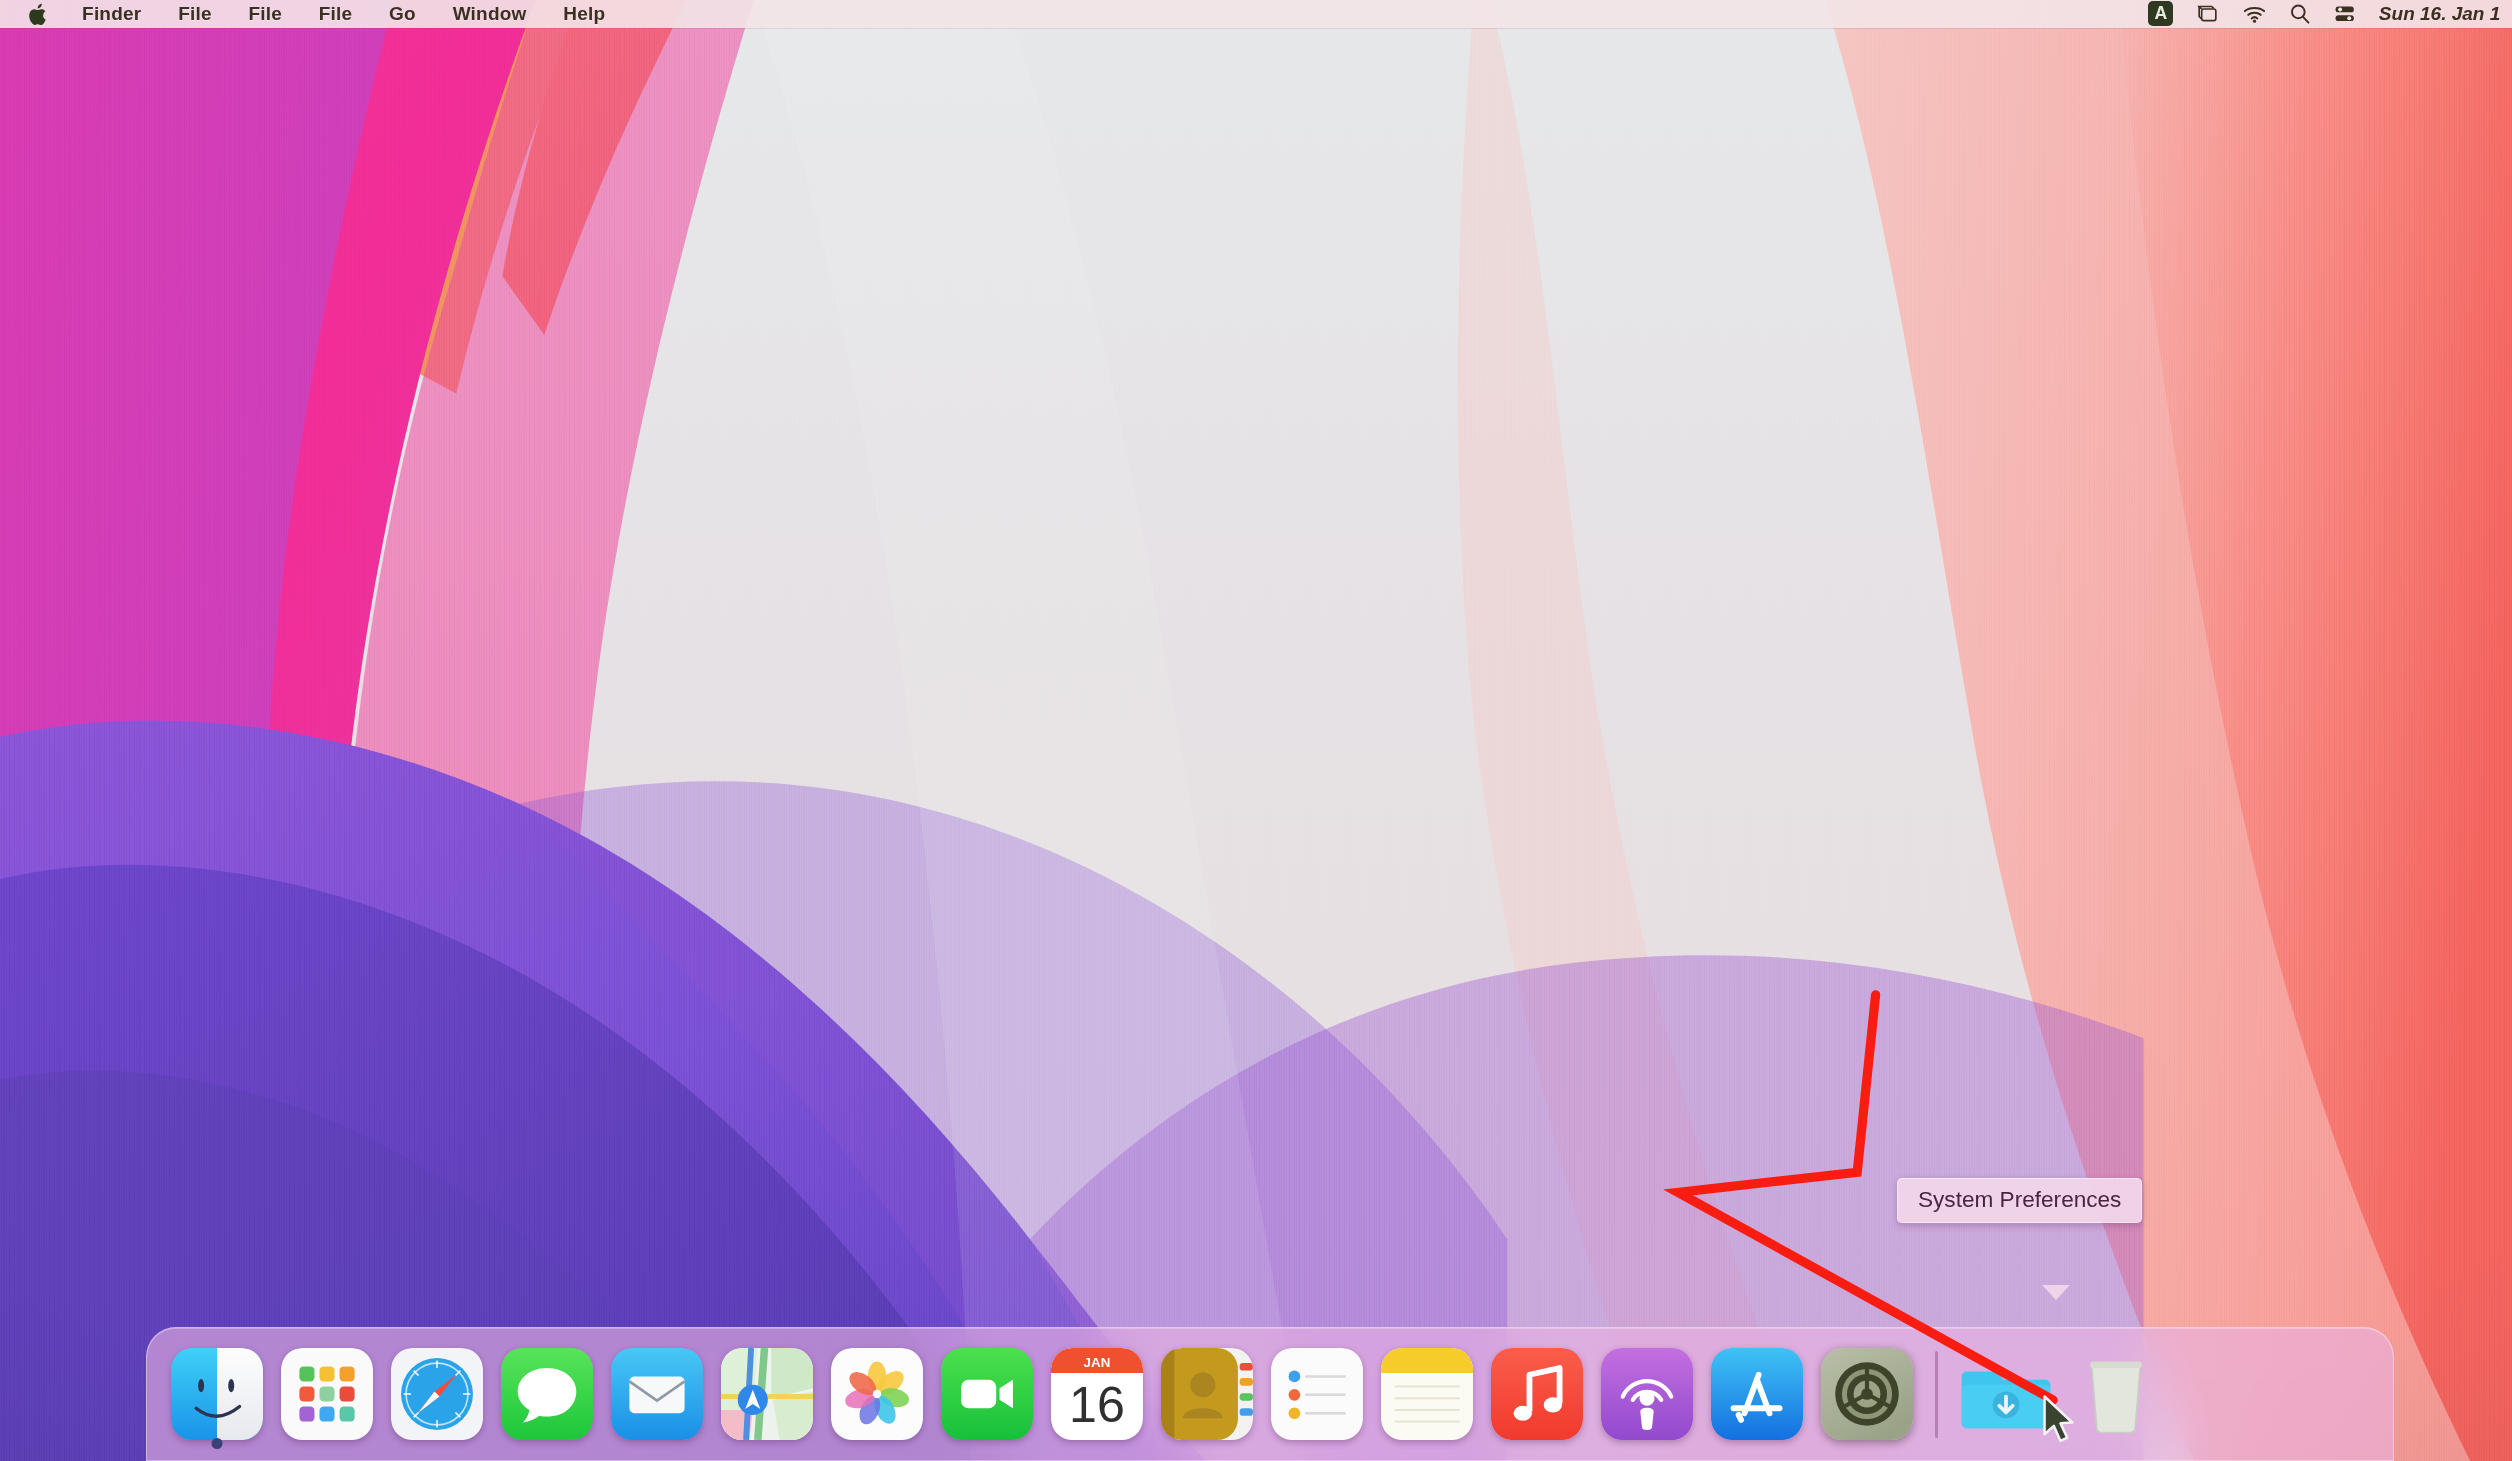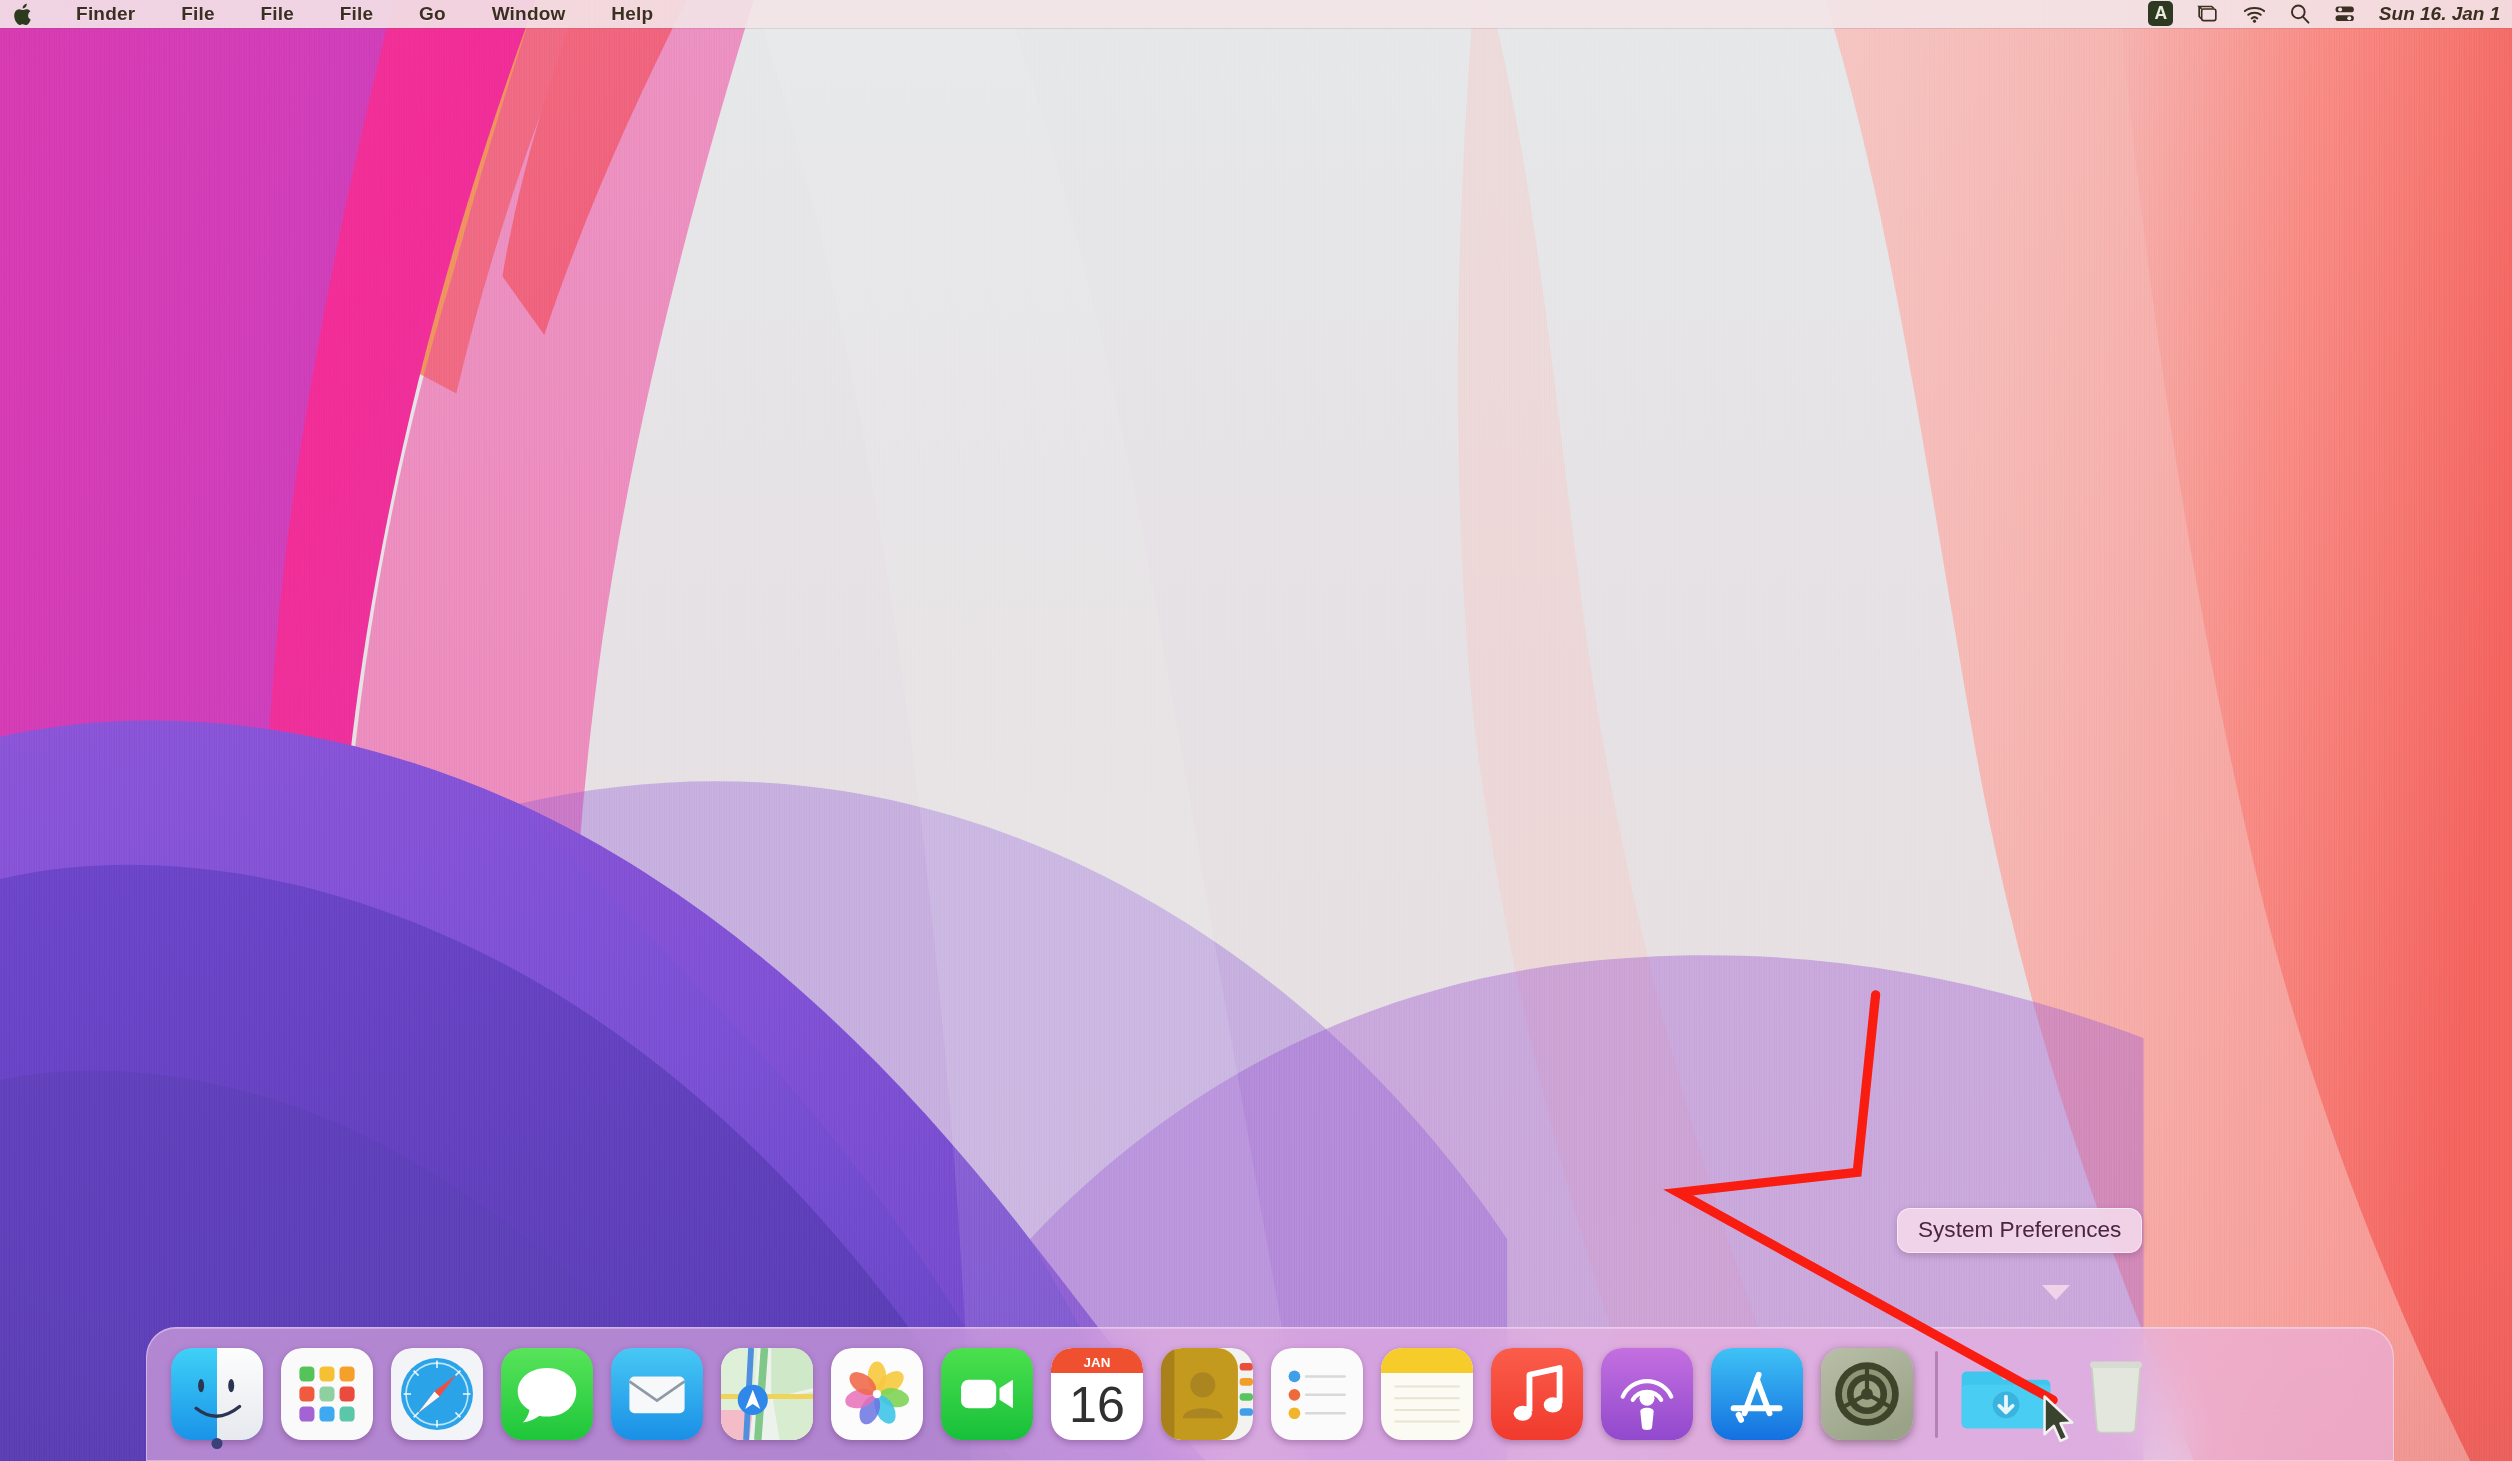--- a/index.html
+++ b/index.html
@@ -27,21 +27,21 @@
     background:radial-gradient(ellipse 120% 110% at 50% 45%, rgba(0,0,0,0) 55%, rgba(0,0,0,0.16) 100%);
   }
 
   
   #menubar{
     position:absolute; left:0; top:0; width:2512px; height:28px;
     background:rgba(243,228,232,0.90);
     display:flex; align-items:center; z-index:40;
     box-shadow:0 0.8px 0 rgba(120,70,90,.18);
   }
-  .mb-left{ display:flex; align-items:center; gap:9px; padding-left:10px; }
+  .mb-left{ display:flex; align-items:center; gap:0px; padding-left:25px; }
   .mb-right{ margin-left:auto; display:flex; align-items:center; gap:22px; padding-right:6.7px; }
   .mb-item{
     font-size:19px; color:#3b2f22; font-weight:700; letter-spacing:0.2px;
     padding:0 18.4px; line-height:28px; white-space:nowrap;
     text-shadow:0 0.8px 0 rgba(255,255,255,.35);
   }
   .mb-item.reg{ font-weight:700; }
   #apple-logo{ padding:0 13.4px 0 3.3px; display:flex; align-items:center; }
   #apple-logo svg{ width:22px; height:25px; }
   .mb-icon{ display:flex; align-items:center; justify-content:center; height:28px; }
@@ -84,24 +84,24 @@
   .dock-sep{
     width:2.5px; height:87px; background:rgba(120,60,120,.40);
     margin:0 13.4px; border-radius:1.7px;
   }
 
   
   .icon-box svg{ width:100%; height:100%; display:block; }
 
   
   #tooltip{
-    position:absolute; left:1897px; top:1208px; z-index:45;
+    position:absolute; left:1897px; top:1178px; z-index:45;
     background:rgba(242,214,234,0.93);
     border:0.8px solid rgba(255,255,255,.5);
-    border-radius:13px; padding:8.4px 20px;
+    border-radius:5px; padding:8.4px 20px;
     font-size:22.6px; color:#4a2540; font-weight:500; white-space:nowrap;
     box-shadow:0 2.5px 7.5px rgba(70,20,60,.22);
   }
   #tooltip-arrow{
     position:absolute; left:2042px; top:1285px; z-index:44;
     width:0; height:0;
     border-left:14.2px solid transparent; border-right:14.2px solid transparent;
     border-top:15px solid rgba(242,214,234,0.93);
   }
 

